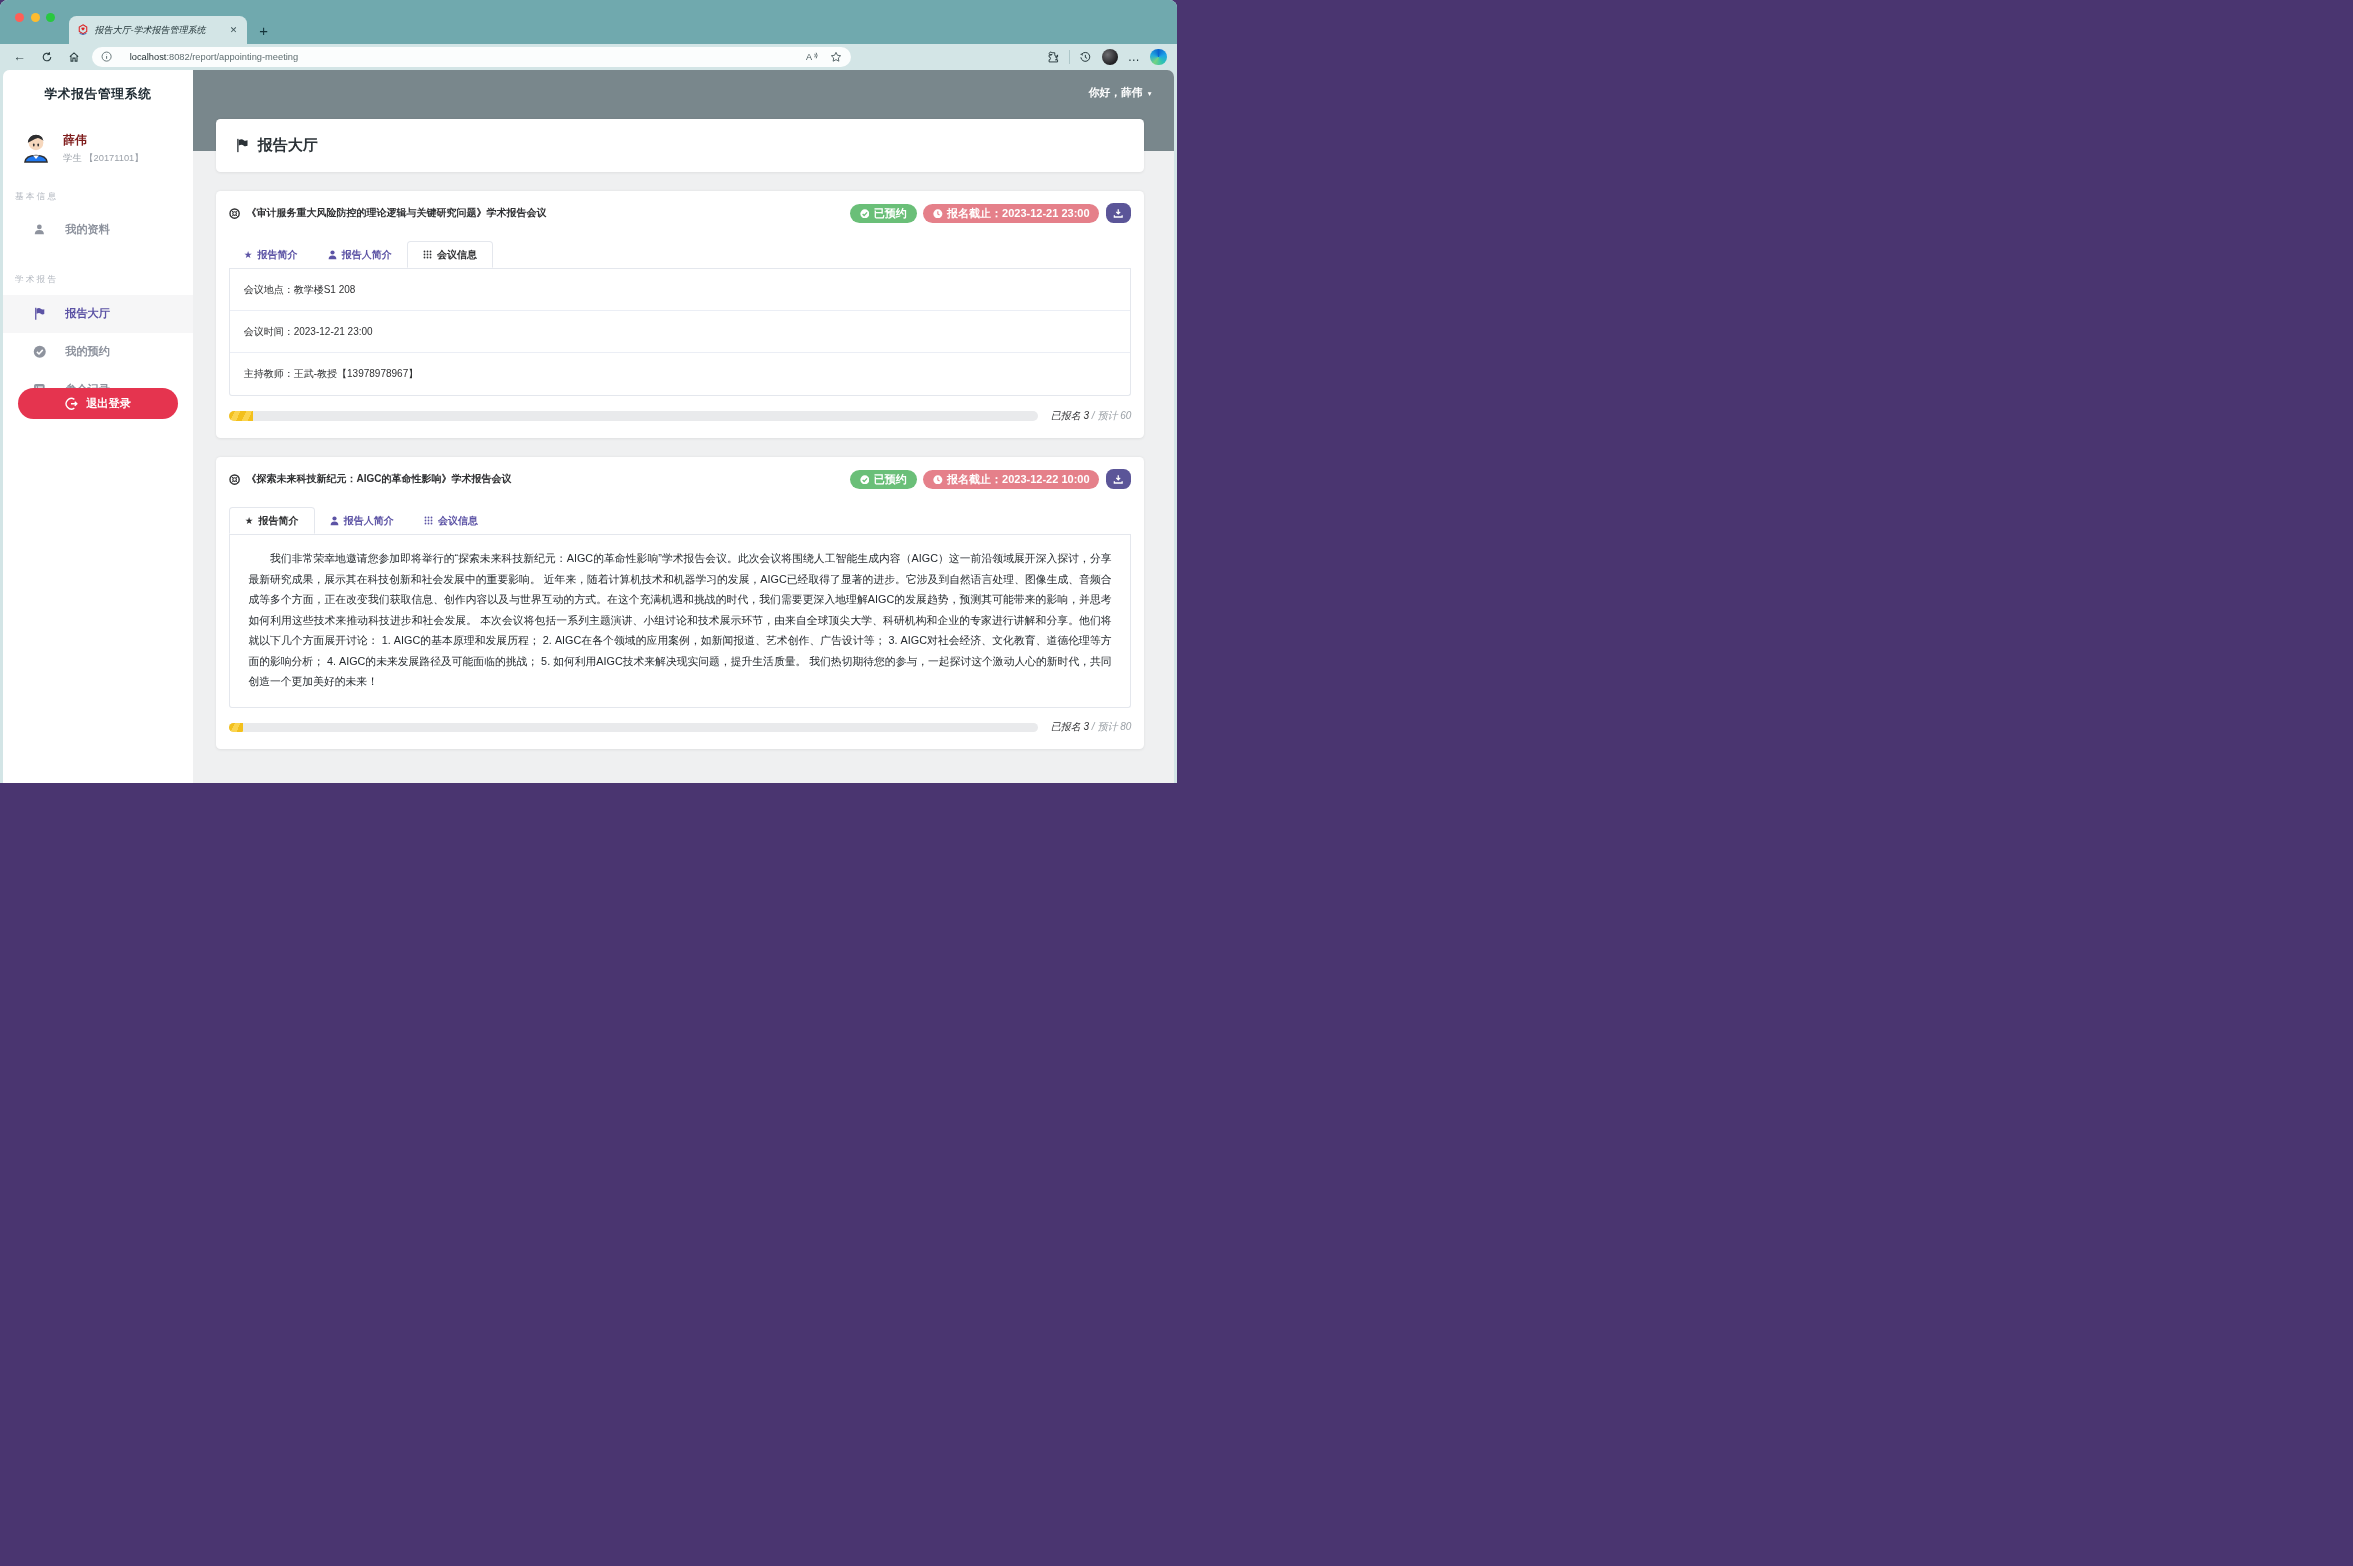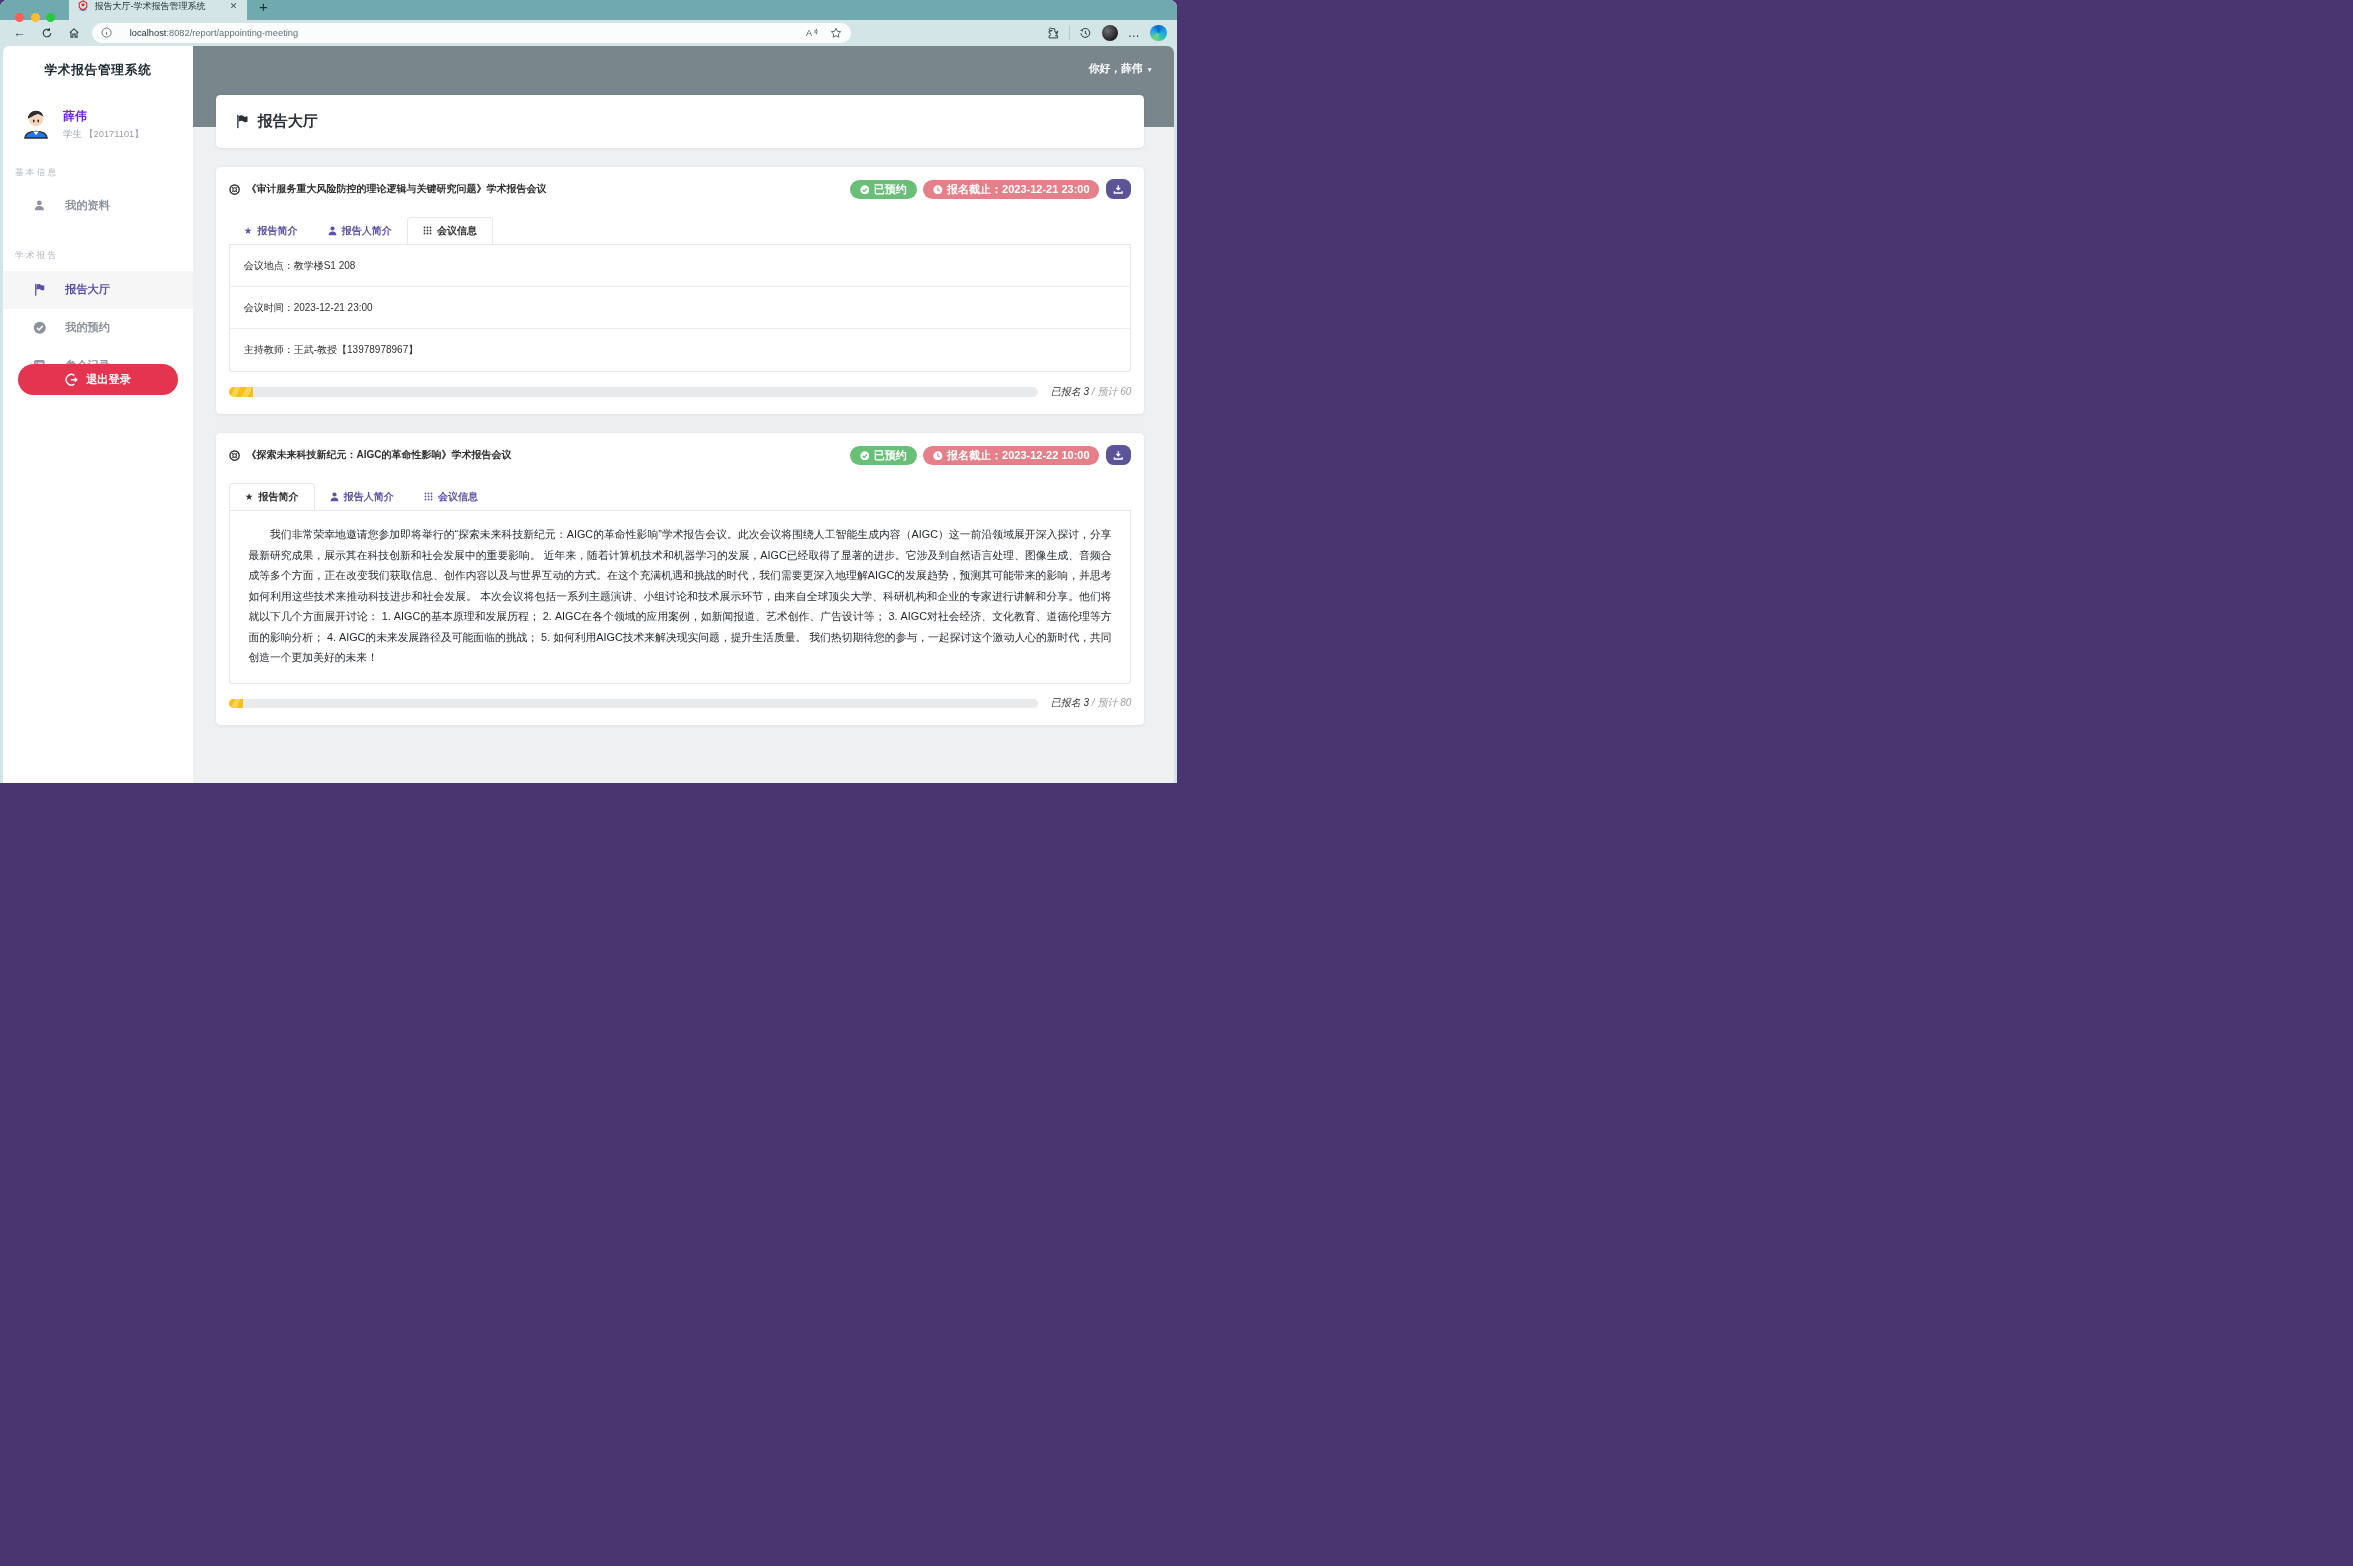--- a/index.html
+++ b/index.html
@@ -6,21 +6,21 @@
   html { background:#4a3570; }
   body {
     width:1177px; height:783px; overflow:hidden;
     font-family:"Liberation Sans","DejaVu Sans",sans-serif;
     -webkit-font-smoothing:antialiased;
   }
   .window { width:1177px; height:783px; border-radius:7.5px 7.5px 0 0; overflow:hidden;
     display:flex; flex-direction:column; background:#d3e5e6; }
 
   
-  .titlebar { height:20px; background:#70a9ae; position:relative; display:flex; align-items:flex-end; flex-shrink:0; }
+  .titlebar { height:44px; background:#70a9ae; position:relative; display:flex; align-items:flex-end; flex-shrink:0;font-style:italic; }
   .traffic { position:absolute; left:15px; top:12.7px; display:flex; gap:6.7px; }
   .traffic span { width:9px; height:9px; border-radius:50%; display:block; }
   .tl-red{background:#ff5f57;} .tl-yellow{background:#febc2e;} .tl-green{background:#28c840;}
   .tab { margin-left:69px; width:178px; height:28px; background:#d3e5e6; border-radius:7.5px 7.5px 0 0;
     display:flex; align-items:center; padding:0 7.5px; gap:6px; }
   .tab-favicon { width:12px; height:12px; flex-shrink:0; }
   .tab-title { font-size:9px; color:#1d2f33; flex:1; white-space:nowrap; overflow:hidden; }
   .tab-close { font-size:9px; color:#41565a; cursor:default; padding:0 2.2px; }
   .newtab-btn { font-size:15px; color:#14353b; margin:0 0 6px 12px; line-height:1; }
 
@@ -43,21 +43,21 @@
 
   
   .page-frame { flex:1; background:#d3e5e6; padding:0 3px; min-height:0; }
   .page { height:100%; background:#eff0f1; border-radius:6.7px 6.7px 0 0; overflow:hidden; display:flex; }
 
   
   .sidebar { width:190px; background:#ffffff; flex-shrink:0; position:relative; }
   .sb-title { padding-top:16.4px; text-align:center; font-size:12.7px; font-weight:700; color:#1e2a32; letter-spacing:0.7px; }
   .sb-user { display:flex; align-items:center; gap:9.7px; margin:28px 0 0 16.4px; }
   .sb-avatar { width:34px; height:34px; flex-shrink:0; }
-  .sb-user-name { font-size:12px; font-weight:700; color:#6d28d9; }
+  .sb-user-name { font-size:12px; font-weight:700; color:#7f1d1d; }
   .sb-user-role { font-size:9.3px; color:#9ba1a9; margin-top:3.7px; }
   .sb-section { margin:25.4px 0 0 12px; font-size:8.6px; color:#b3b8c0; letter-spacing:2.2px; }
   .sb-item { height:38px; display:flex; align-items:center; padding-left:30px; gap:18.7px;
     font-size:11.2px; font-weight:600; color:#8e939e; cursor:default; }
   .sb-item .sb-ic { width:13.5px; height:13.5px; flex-shrink:0; display:flex; align-items:center; justify-content:center; }
   .sb-item.active { background:#f6f6f7; color:#5c53a5; }
   .sb-menu1 { margin-top:7.5px; }
   .sb-menu2 { margin-top:9px; }
   .logout-btn { position:absolute; left:15px; right:15px; top:318px; height:31px; border-radius:15.7px;
     background:#e5344f; color:#fff; font-size:11.2px; font-weight:700; display:flex; align-items:center;

